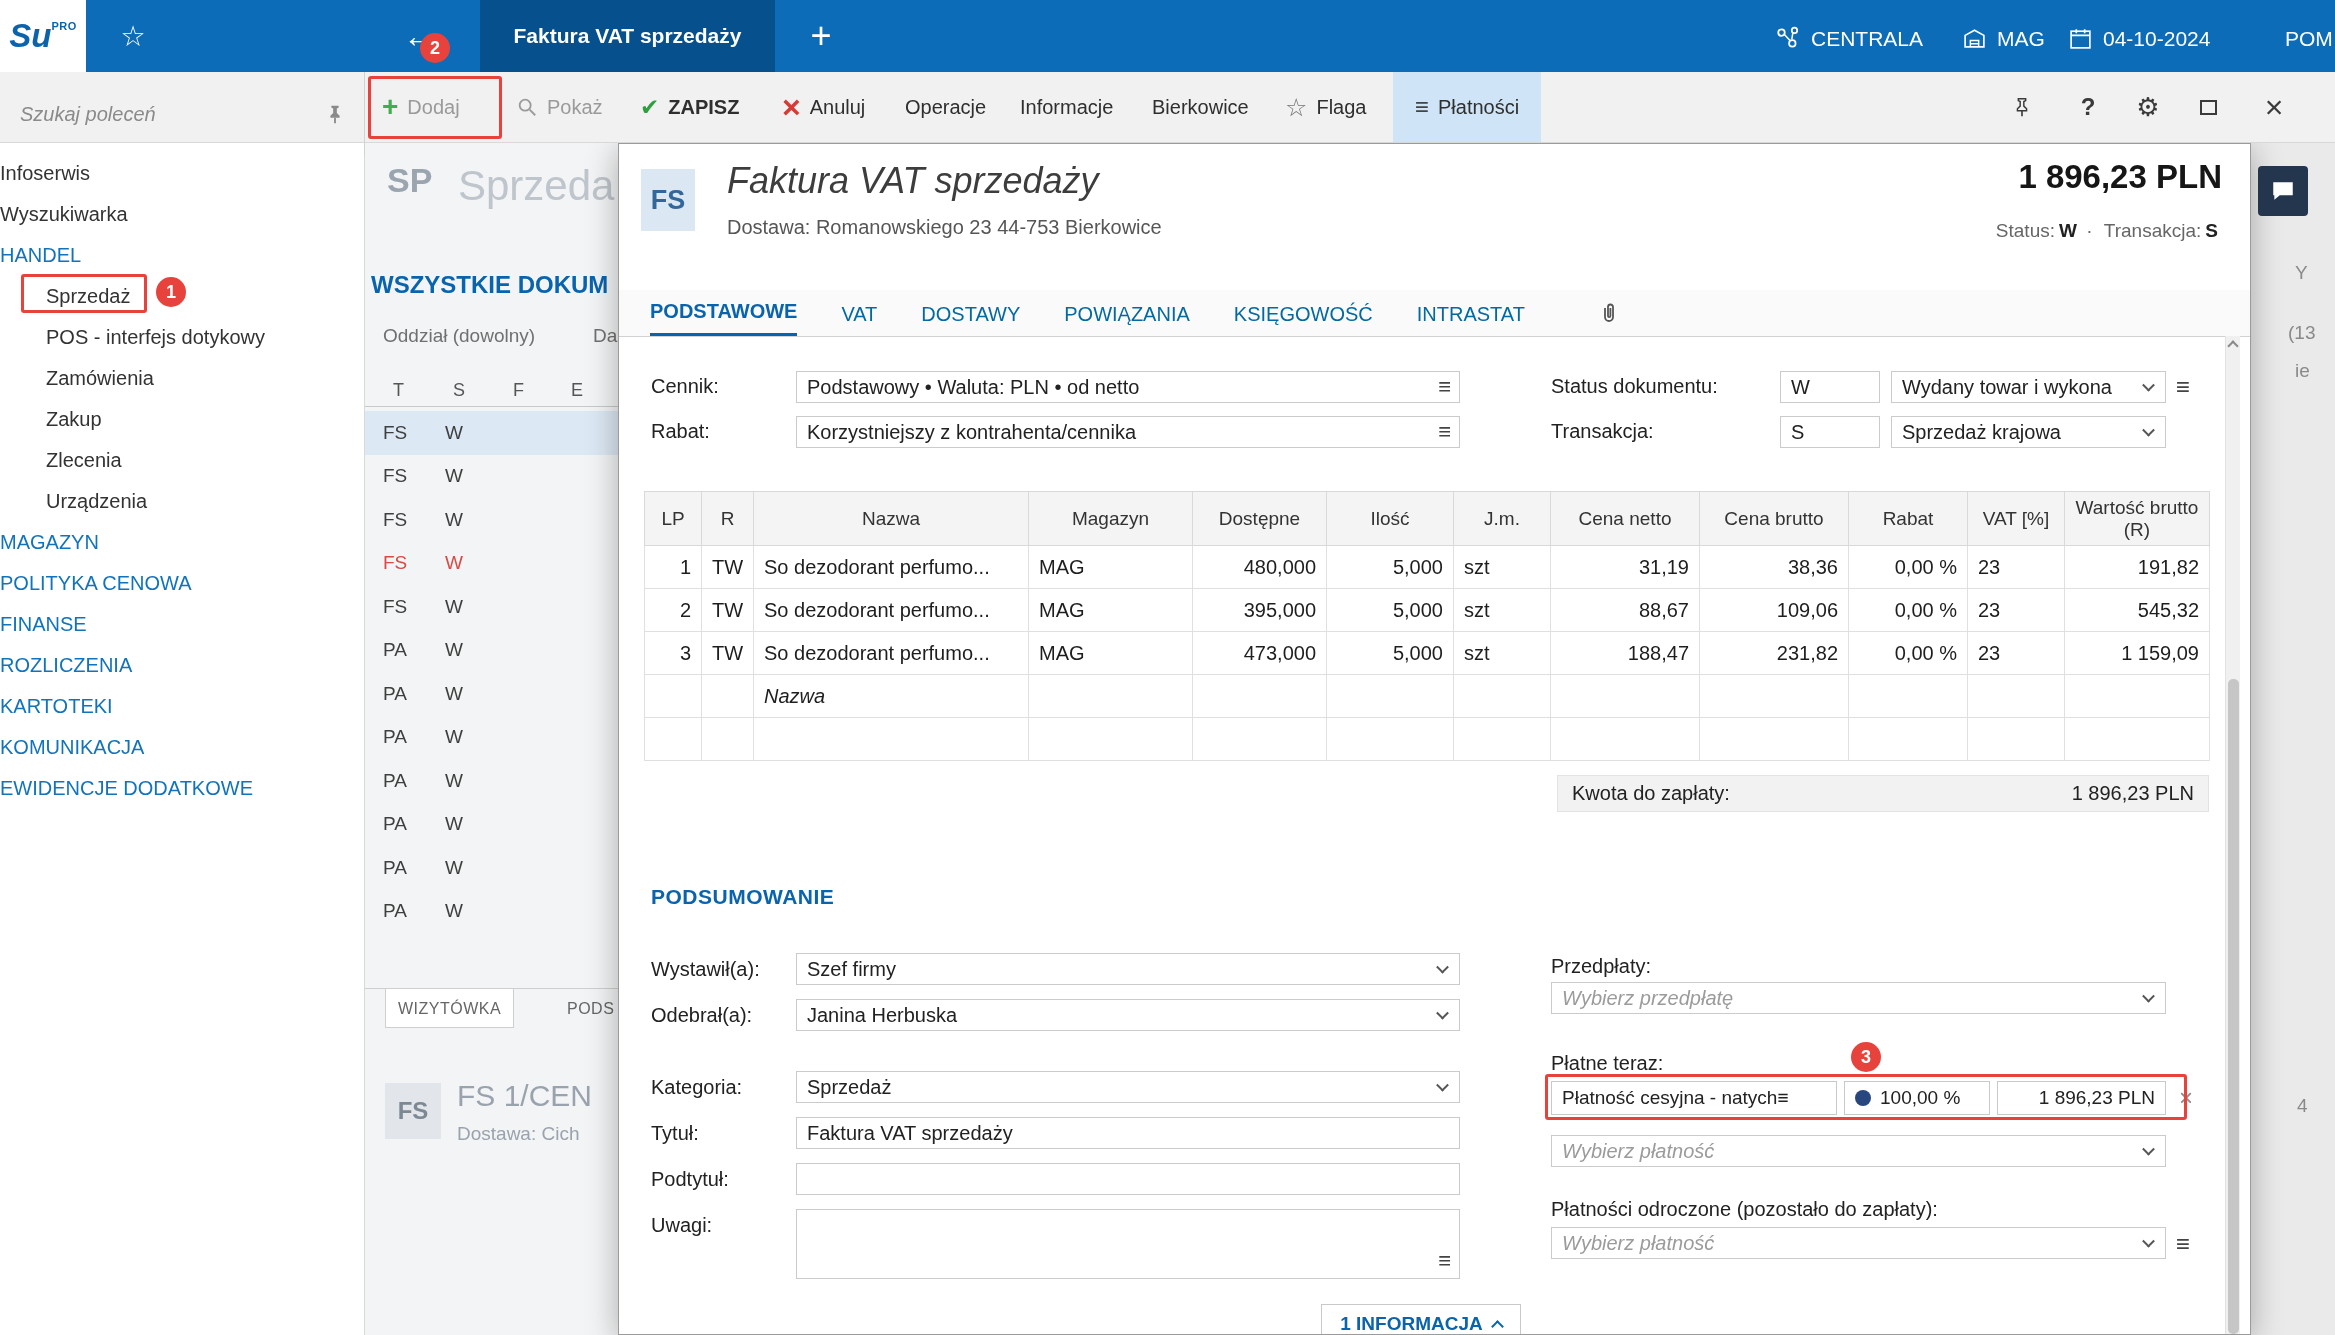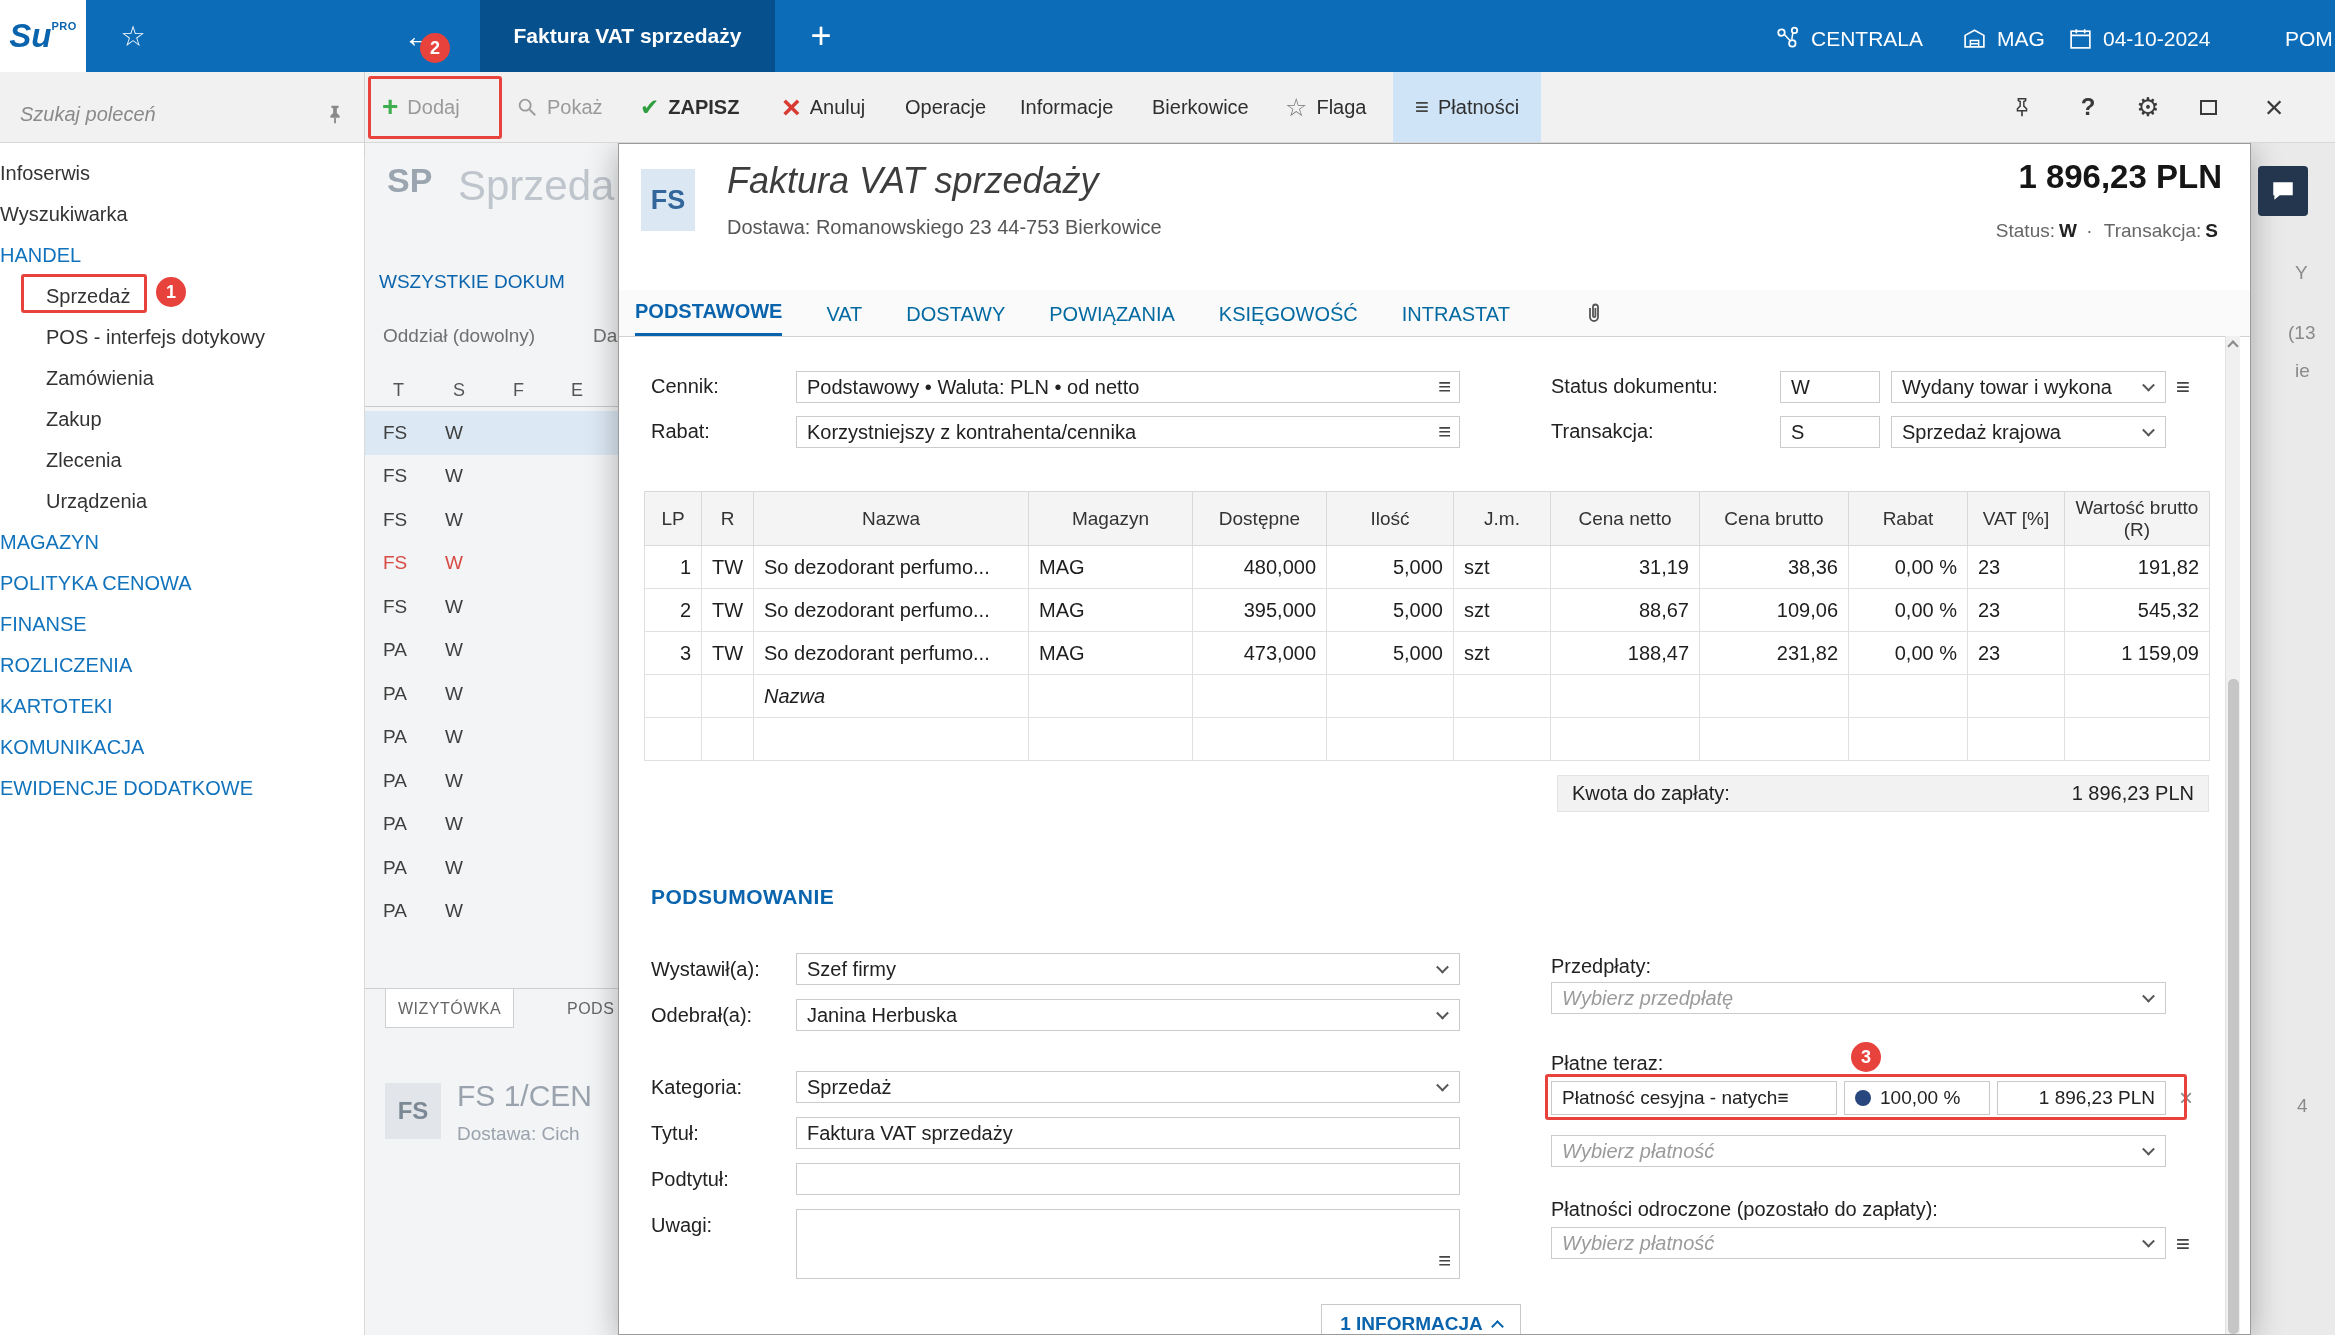--- a/index.html
+++ b/index.html
@@ -25,21 +25,21 @@
   .maxbox{width:17px;height:15px;border:2px solid #3a3a3a;display:inline-block}
   
   .sidebar{position:absolute;left:0;top:143px;width:365px;height:1192px;background:#fff;border-right:1px solid #d9d9d9;padding-top:10px;z-index:5}
   .sitem{height:41px;line-height:41px;color:#333;font-size:20px;cursor:pointer;white-space:nowrap}
   .sitem.sub{padding-left:46px}
   .sitem.sect{color:#1273bd}
   
   .listpanel{position:absolute;left:365px;top:143px;width:400px;height:1192px;background:#f3f4f5;z-index:5;overflow:hidden}
   .lp-abbr{position:absolute;left:22px;top:18px;font-size:34px;font-weight:700;color:#9aa5b0}
   .lp-title{position:absolute;left:93px;top:19px;font-size:42px;color:#bfc5cc;white-space:nowrap}
-  .lp-sec{position:absolute;left:14px;top:128px;font-size:19px;font-weight:400;color:#0a64ad;white-space:nowrap}
+  .lp-sec{position:absolute;left:6px;top:128px;font-size:24px;font-weight:700;color:#0a64ad;white-space:nowrap}
   .lp-filter{position:absolute;left:18px;top:182px;font-size:19px;color:#707070;white-space:nowrap}
   .lp-cols{position:absolute;left:0;top:234px;width:400px;height:30px;border-bottom:1px solid #c9c9c9;color:#555;font-size:18px}
   .lp-cols span{position:absolute;top:3px}
   .lp-rows{position:absolute;left:0;top:268px;width:400px}
   .lrow{height:43.5px;display:flex;align-items:center;font-size:19px;color:#3f3f3f;cursor:pointer}
   .lrow span:first-child{margin-left:18px;width:62px}
   .lrow.sel{background:#dce8f4}
   .lrow.red{color:#d84a44}
   .lp-tabs{position:absolute;left:0;top:845px;width:400px;height:40px;border-top:1px solid #cfcfcf;font-size:16px;color:#666;letter-spacing:.5px}
   .lp-tab{position:absolute;top:0;height:39px;line-height:39px;padding:0 12px;cursor:pointer}
@@ -48,21 +48,21 @@
   .lp-card-title{position:absolute;left:92px;top:936px;font-size:30px;color:#9aa3ad;white-space:nowrap}
   .lp-card-sub{position:absolute;left:92px;top:980px;font-size:19px;color:#9aa3ad;white-space:nowrap}
   
   .dialog{position:absolute;left:618px;top:143px;width:1633px;height:1192px;background:#fff;border:1px solid #9b9b9b;box-shadow:0 6px 30px rgba(0,0,0,.3);z-index:10;overflow:hidden}
   .fs-badge{position:absolute;left:22px;top:25px;width:54px;height:62px;background:#dbe7f3;color:#33679c;font-weight:700;font-size:27px;display:flex;align-items:center;justify-content:center}
   .dlg-title{position:absolute;left:108px;top:16px;font-size:36px;font-style:italic;color:#3d3d3d;white-space:nowrap}
   .dlg-sub{position:absolute;left:108px;top:72px;font-size:20px;color:#565656;white-space:nowrap}
   .dlg-amount{position:absolute;right:28px;top:14px;font-size:33px;font-weight:700;color:#161616;white-space:nowrap}
   .dlg-status{position:absolute;right:28px;top:76px;font-size:19px;color:#666;white-space:nowrap}
   .dlg-status b{color:#222;font-weight:600;margin:0 4px}
-  .dlg-tabs{position:absolute;left:0;top:146px;width:1633px;height:47px;border-bottom:1px solid #d2d2d2;display:flex;align-items:flex-end;padding-left:16px;gap:44px;background:#fafafa}
+  .dlg-tabs{position:absolute;left:0;top:146px;width:1633px;height:47px;border-bottom:1px solid #d2d2d2;display:flex;align-items:flex-end;padding-left:31px;gap:44px;background:#fafafa}
   .dtab{line-height:44px;font-size:20px;color:#0369a1;cursor:pointer;white-space:nowrap}
   .dtab.on{color:#0a64ad;font-weight:700;border-bottom:3px solid #0a64ad}
   .dlbl{position:absolute;line-height:32px;font-size:20px;color:#222;white-space:nowrap}
   .fld{position:absolute;height:32px;background:#fff;border:1px solid #cbcbcb;line-height:30px;padding:0 10px;font-size:20px;color:#222;overflow:hidden;white-space:nowrap;cursor:pointer}
   .fld .menu{position:absolute;right:8px;top:0;line-height:30px;color:#444;font-size:22px}
   .menu-out{position:absolute;font-size:24px;color:#444;cursor:pointer;line-height:28px}
   .chev{position:absolute;right:12px;top:50%;width:9px;height:9px;border-right:2px solid #555;border-bottom:2px solid #555;transform:translateY(-70%) rotate(45deg)}
   .ph{color:#9b9b9b;font-style:italic}
   .itbl{position:absolute;left:25px;top:347px;width:1565px;border-collapse:collapse;table-layout:fixed}
   .itbl th{border:1px solid #d9d9d9;background:#f4f4f4;font-weight:400;font-size:19px;color:#333;height:54px;text-align:center;line-height:1.15;padding:0 6px}

